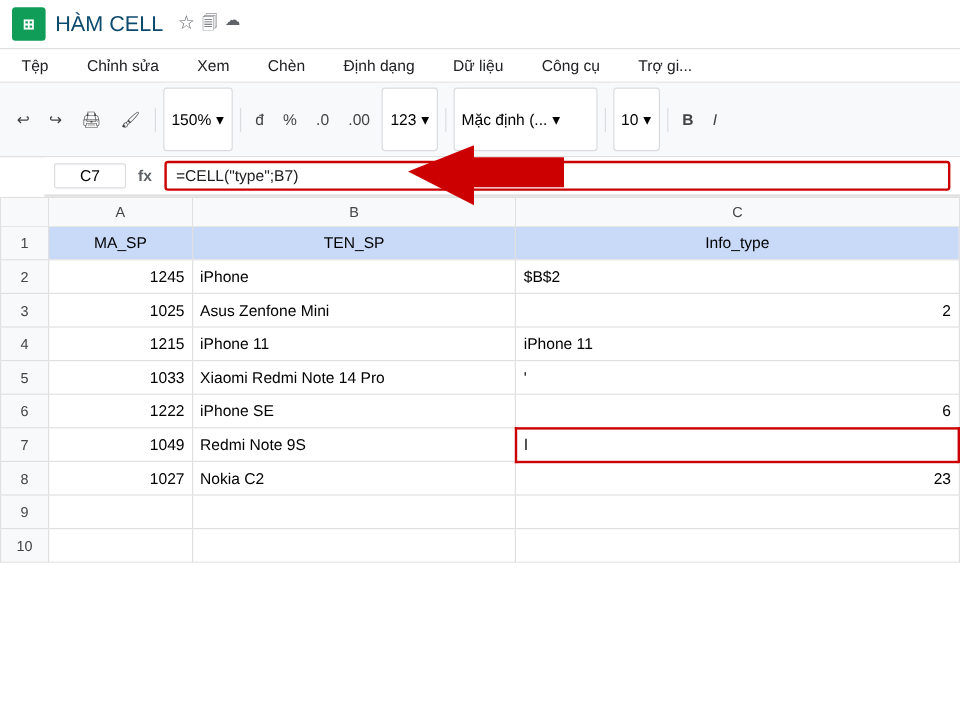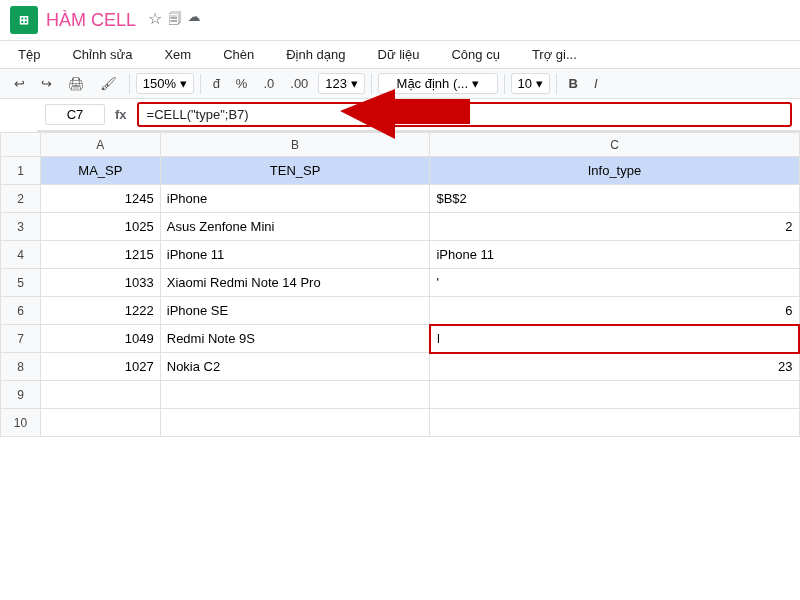--- a/index.html
+++ b/index.html
@@ -8,21 +8,21 @@
     
     .title-bar {
       display: flex; align-items: center; padding: 6px 10px; gap: 8px;
       border-bottom: 1px solid #e0e0e0;
     }
     .title-bar .sheets-icon {
       width: 28px; height: 28px; background: #0f9d58; border-radius: 3px;
       display: flex; align-items: center; justify-content: center; color: white; font-size: 16px; font-weight: bold;
     }
     .title-bar .doc-title {
-      font-size: 18px; font-weight: 500; color: #ec4899;
+      font-size: 18px; font-weight: 500; color: #0c4a6e;
     }
     .title-bar .title-icons { display: flex; gap: 6px; color: #5f6368; font-size: 16px; margin-left: 4px; }
 
     
     .menu-bar {
       display: flex; align-items: center; padding: 2px 10px; gap: 16px;
       border-bottom: 1px solid #e0e0e0;
     }
     .menu-item {
       padding: 4px 8px; font-size: 13px; color: #202124; cursor: pointer; border-radius: 3px;
@@ -32,22 +32,22 @@
     .toolbar {
       display: flex; align-items: center; padding: 4px 8px; gap: 4px;
       border-bottom: 1px solid #e0e0e0; background: #f8f9fa;
     }
     .tb-btn {
       padding: 3px 6px; font-size: 13px; cursor: pointer; border: none; background: transparent;
       color: #444; border-radius: 3px; display: flex; align-items: center; gap: 2px;
     }
     .tb-divider { width: 1px; height: 20px; background: #dadce0; margin: 0 2px; }
     .tb-select {
-      border: 1px solid #dadce0; border-radius: 3px; padding: 2px 6px; font-size: 13px;
-      background: white; cursor: pointer; display: flex; align-items: center; gap: 4px; justify-content: center;
+      border: 1px solid #dadce0; border-radius: 3px; padding: 18px 6px; font-size: 13px;
+      background: white; cursor: pointer; display: flex; align-items: center; gap: 4px;
     }
     .tb-select-wide { min-width: 120px; }
     .tb-bold { font-weight: bold; }
     .tb-italic { font-style: italic; }
 
     
     .formula-bar {
       display: flex; align-items: center; padding: 3px 8px; gap: 6px;
       border-bottom: 2px solid #e0e0e0; background: white;
     }

